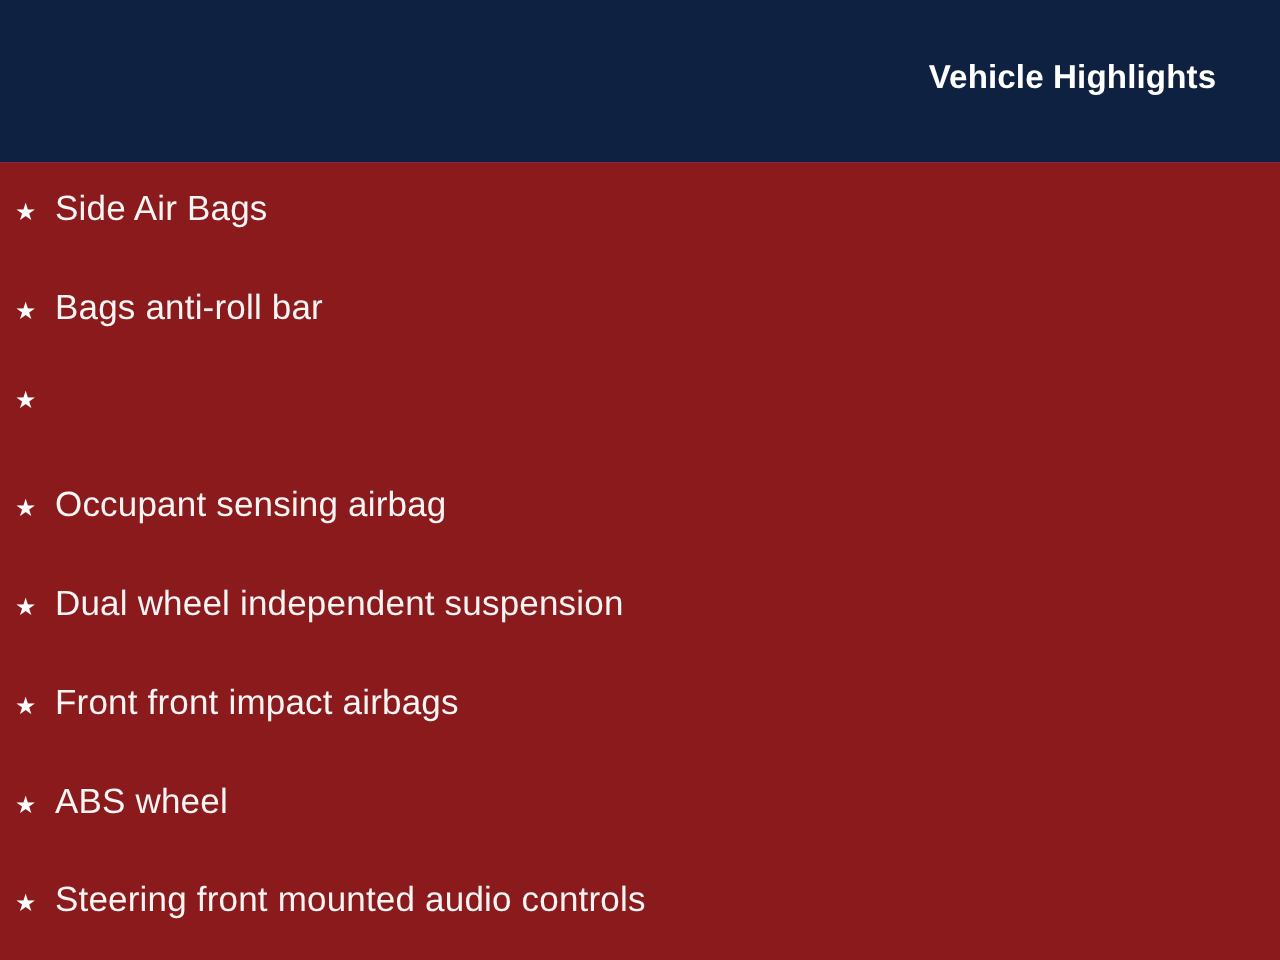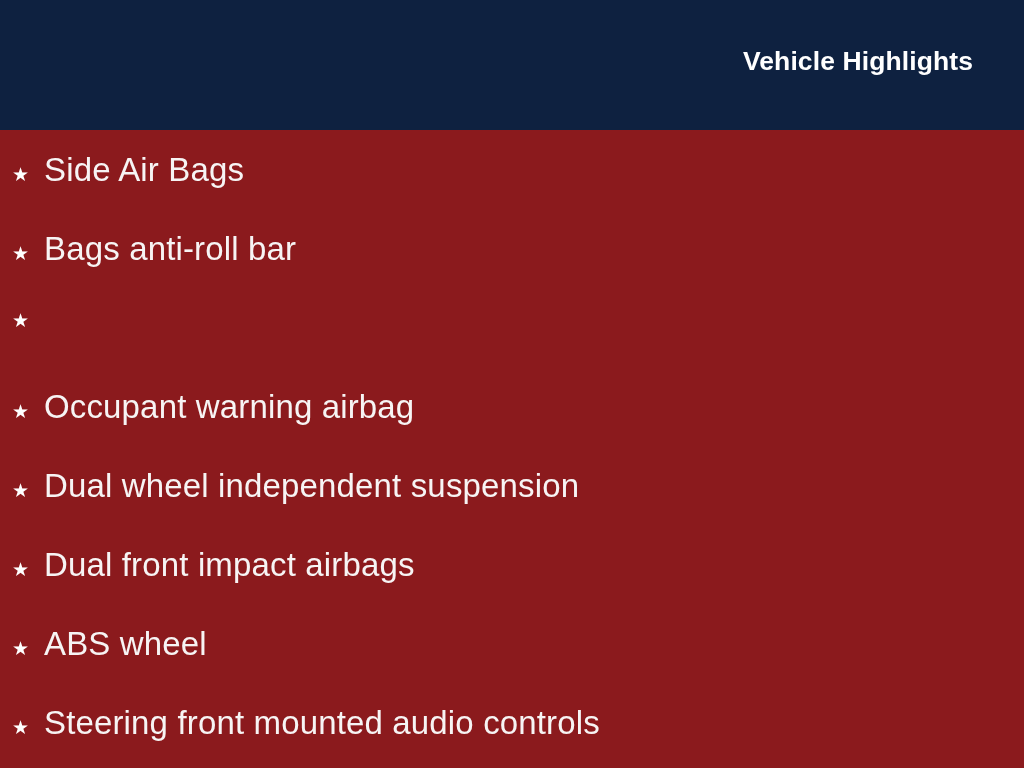--- a/index.html
+++ b/index.html
@@ -87,21 +87,21 @@
     flex: 0 0 auto;
     width: 32px;
     font-size: 19px;
     line-height: 1;
     color: #ffffff;
     display: inline-block;
   }
 
   .highlight-label {
     flex: 0 1 auto;
-    font-size: 33px;
+    font-size: 28px;
     font-weight: normal;
     line-height: 1;
     color: #f7f4f4;
     letter-spacing: 0.15px;
   }
 </style>
 </head>
 <body>
 
 <div class="slide">
@@ -122,31 +122,31 @@
         <span class="bullet-star">★</span>
         <span class="highlight-label">Bags anti-roll bar</span>
       </li>
 
       <li class="highlight-item">
         <span class="bullet-star">★</span>
       </li>
 
       <li class="highlight-item">
         <span class="bullet-star">★</span>
-        <span class="highlight-label">Occupant warning airbag</span>
+        <span class="highlight-label">Occupant sensing airbag</span>
       </li>
 
       <li class="highlight-item">
         <span class="bullet-star">★</span>
         <span class="highlight-label">Dual wheel independent suspension</span>
       </li>
 
       <li class="highlight-item">
         <span class="bullet-star">★</span>
-        <span class="highlight-label">Dual front impact airbags</span>
+        <span class="highlight-label">Front front impact airbags</span>
       </li>
 
       <li class="highlight-item">
         <span class="bullet-star">★</span>
         <span class="highlight-label">ABS wheel</span>
       </li>
 
       <li class="highlight-item">
         <span class="bullet-star">★</span>
         <span class="highlight-label">Steering front mounted audio controls</span>

